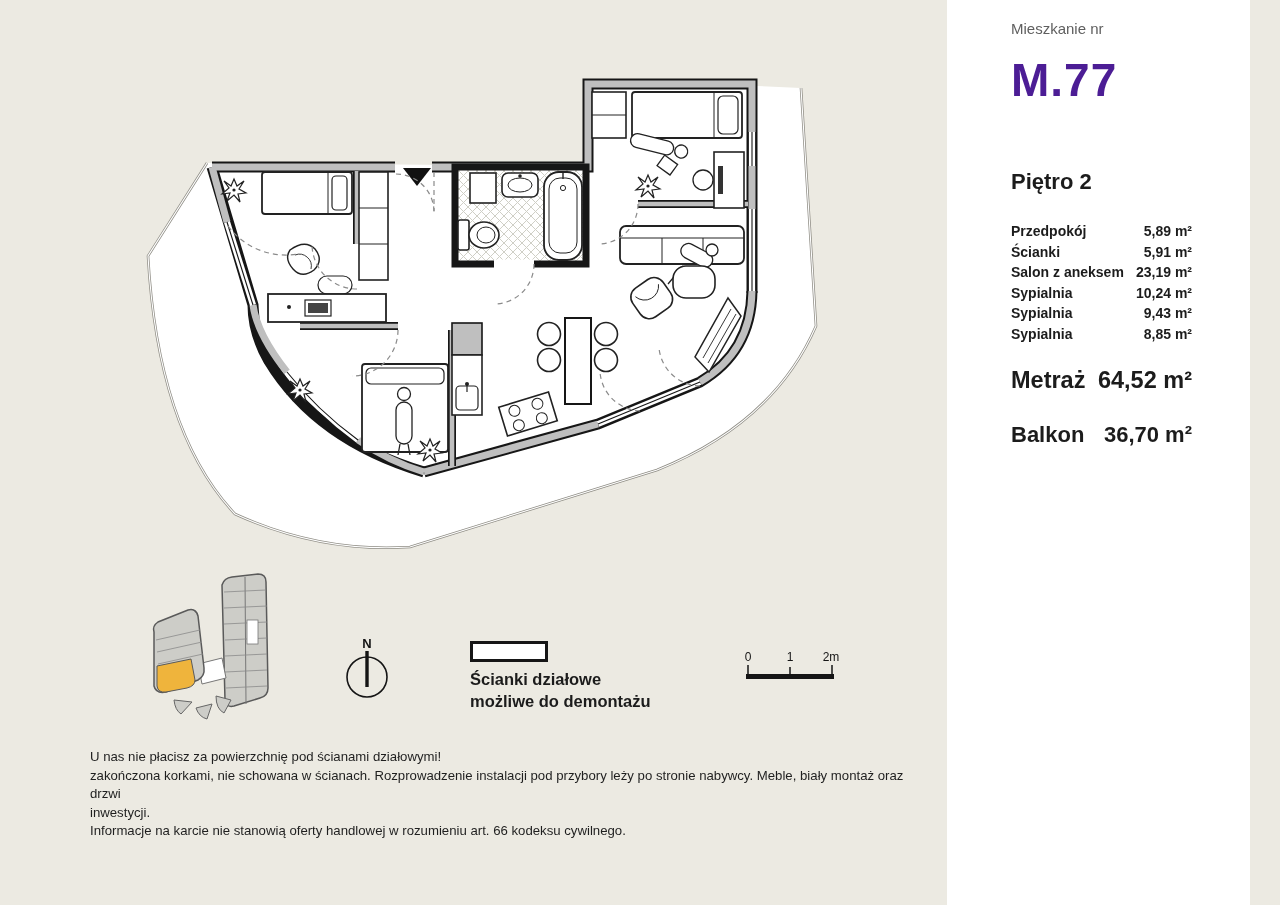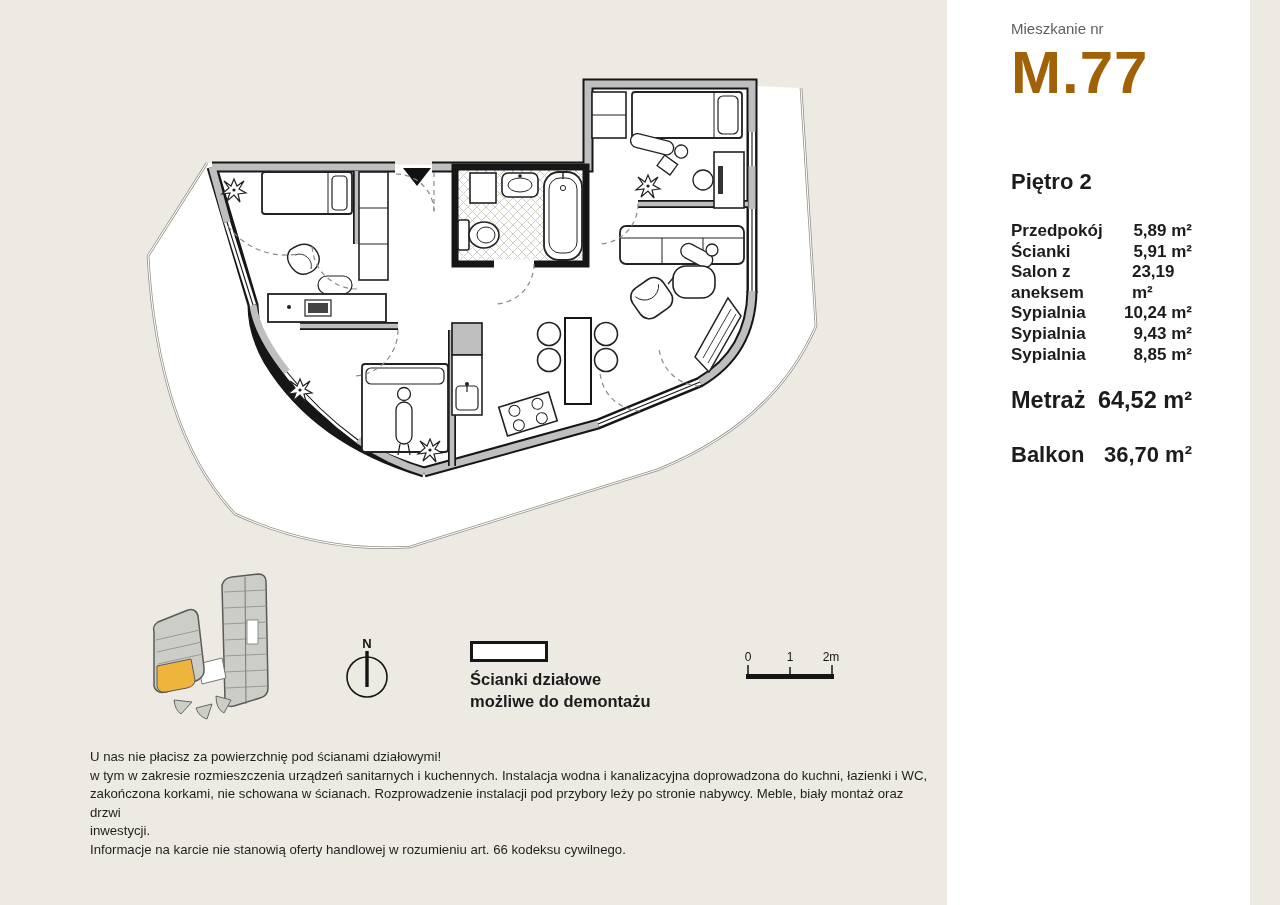--- a/index.html
+++ b/index.html
@@ -20,24 +20,24 @@
     position:absolute;left:90px;top:748px;width:840px;
     font-size:13.2px;line-height:18.5px;color:#1f1f1f;
   }
   
   .panel{
     position:absolute;left:947px;top:0;width:303px;height:905px;
     background:#ffffff;box-sizing:border-box;
     padding:20px 58px 0 64px;
   }
   .apt-label{font-size:15px;color:#5f5f5f;}
-  .apt-number{margin-top:1px;font-size:60px;font-weight:bold;color:#a16207;letter-spacing:1px;}
+  .apt-number{margin-top:16px;font-size:46px;font-weight:bold;color:#4c1d95;letter-spacing:1px;}
   .floor{margin-top:62px;font-size:22px;font-weight:bold;}
   .rooms{margin-top:26px;}
-  .room-row{display:flex;justify-content:space-between;font-size:17px;font-weight:bold;line-height:20.6px;}
+  .room-row{display:flex;justify-content:space-between;font-size:14px;font-weight:bold;line-height:20.6px;}
   .total-row{display:flex;justify-content:space-between;margin-top:22px;font-size:23.5px;font-weight:bold;}
   .balcony-row{display:flex;justify-content:space-between;margin-top:28px;font-size:22px;font-weight:bold;}
 </style>
 </head>
 <body>
 
 <svg class="plan-svg" width="947" height="905" viewBox="0 0 947 905">
   <defs>
     <pattern id="hatch" width="9" height="9" patternUnits="userSpaceOnUse">
       <rect width="9" height="9" fill="#ffffff"></rect>
@@ -289,21 +289,20 @@
 <div class="legend">
   <div class="legend-swatch"></div>
   <div class="legend-text">
     <div>Ścianki działowe</div>
     <div>możliwe do demontażu</div>
   </div>
 </div>
 
 <div class="disclaimer">
   <div>U nas nie płacisz za powierzchnię pod ścianami działowymi!</div>
-  <div>w tym w zakresie rozmieszczenia urządzeń sanitarnych i kuchennych. Instalacja wodna i kanalizacyjna doprowadzona do kuchni, łazienki i WC,</div>
   <div>zakończona korkami, nie schowana w ścianach. Rozprowadzenie instalacji pod przybory leży po stronie nabywcy. Meble, biały montaż oraz drzwi</div>
   <div>inwestycji.</div>
   <div>Informacje na karcie nie stanowią oferty handlowej w rozumieniu art. 66 kodeksu cywilnego.</div>
 </div>
 
 <div class="panel">
   <div class="apt-label">Mieszkanie nr</div>
   <div class="apt-number">M.77</div>
   <div class="floor">Piętro 2</div>
 

